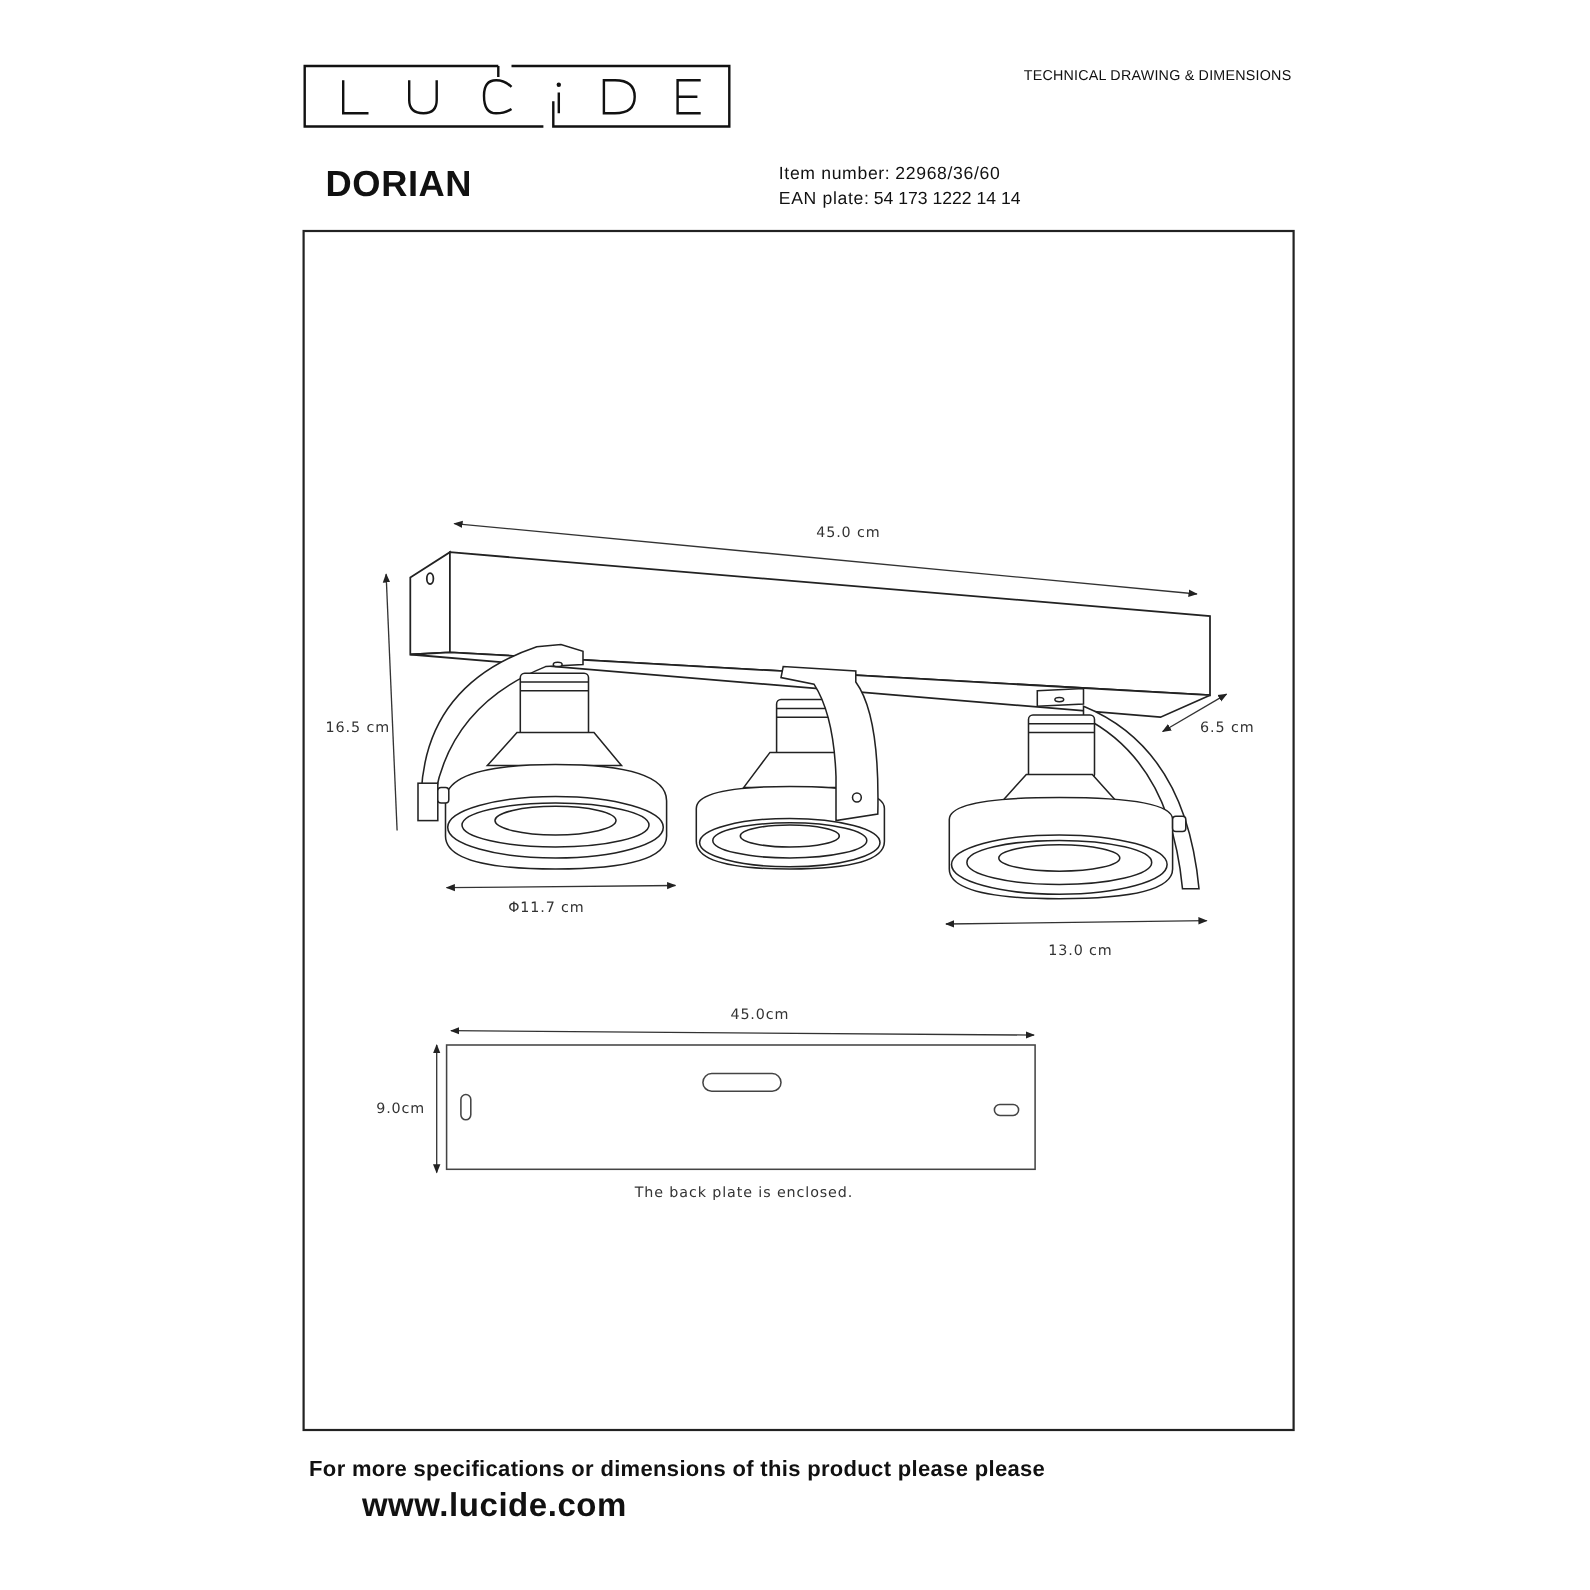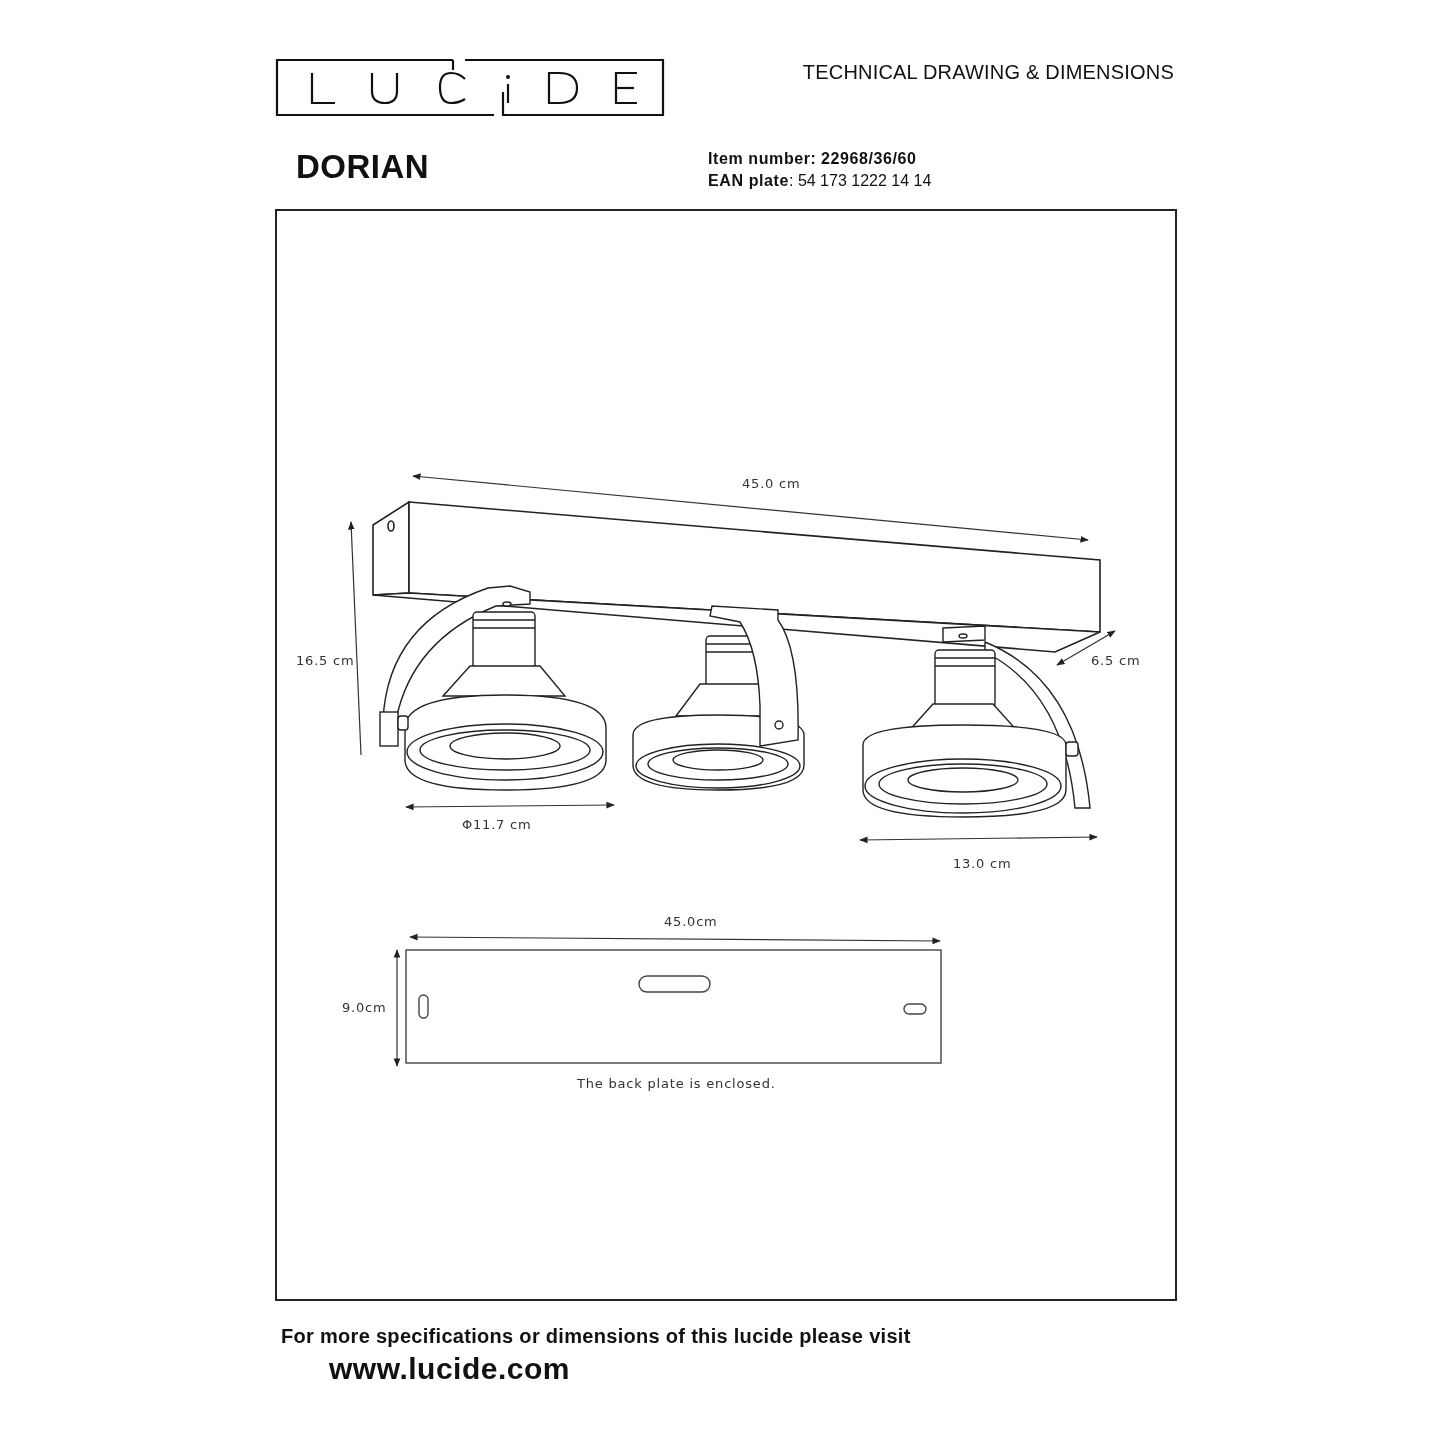--- a/index.html
+++ b/index.html
@@ -1,22 +1,22 @@
 <!DOCTYPE html>
 <html><head>
 <meta charset="utf-8">
 <style>
   html, body { margin:0; padding:0; background:#ffffff; }
   body { width:1445px; height:1445px; position:relative; overflow:hidden; font-family:"Liberation Sans", sans-serif; color:#111; }
   .abs { position:absolute; }
   .logo { left:275px; top:57px; width:390px; height:62px; }
-  .doc-type { left:760px; top:61px; width:414px; text-align:right; font-size:20px; letter-spacing:0.2px; color:#111; }
+  .doc-type { left:760px; top:61px; width:414px; text-align:right; font-size:13px; letter-spacing:0.2px; color:#111; }
   .product { left:284px; top:148px; font-size:33px; font-weight:bold; letter-spacing:0.5px;margin-left:12px; }
   .meta { left:708px; top:148px; font-size:16px; line-height:22px; }
-  .meta b { font-weight:bold; letter-spacing:0.6px; }
+  .meta b { font-weight:normal; letter-spacing:0.6px; }
   .frame { left:275px; top:209px; width:902px; height:1092px; border:2px solid #222; box-sizing:border-box; }
   .drawing { left:0; top:0; width:1445px; height:1445px; }
   .dim { font-family:"DejaVu Sans", sans-serif; font-size:13px; fill:#333; letter-spacing:0.8px; }
   .footer1 { left:281px; top:1325px; font-size:20px; font-weight:bold; letter-spacing:0.3px; }
   .footer2 { left:281px; top:1352px; font-size:30px; font-weight:bold; letter-spacing:0.5px;margin-left:48px; }
 </style>
 </head>
 <body>
 
 <svg class="abs logo" viewBox="0 0 390 62" width="390" height="62">
@@ -138,14 +138,14 @@
   <text x="742" y="488" class="dim">45.0 cm</text>
   <text x="296" y="665" class="dim">16.5 cm</text>
   <text x="1091" y="665" class="dim">6.5 cm</text>
   <text x="462" y="829" class="dim">Φ11.7 cm</text>
   <text x="953" y="868" class="dim">13.0 cm</text>
   <text x="664" y="926" class="dim">45.0cm</text>
   <text x="342" y="1012" class="dim">9.0cm</text>
   <text x="577" y="1088" class="dim">The back plate is enclosed.</text>
 </svg>
 
-<div class="abs footer1">For more specifications or dimensions of this lucide please visit</div>
+<div class="abs footer1">For more specifications or dimensions of this product please please</div>
 <div class="abs footer2">www.lucide.com</div>
 
 </body></html>

